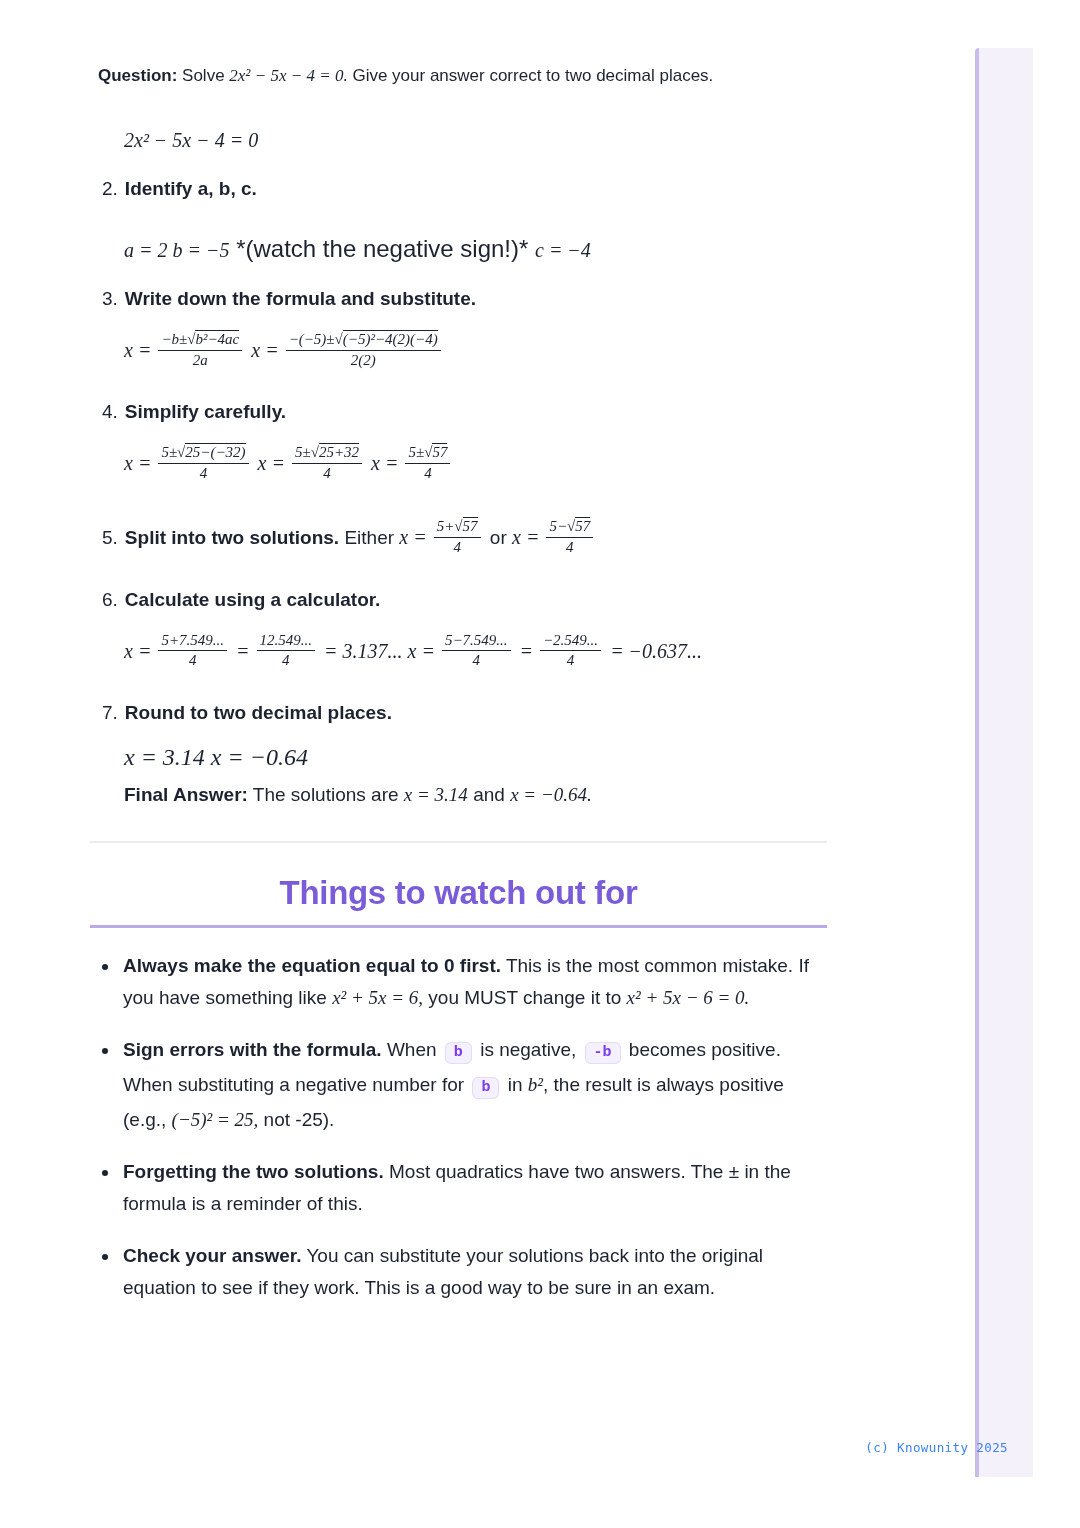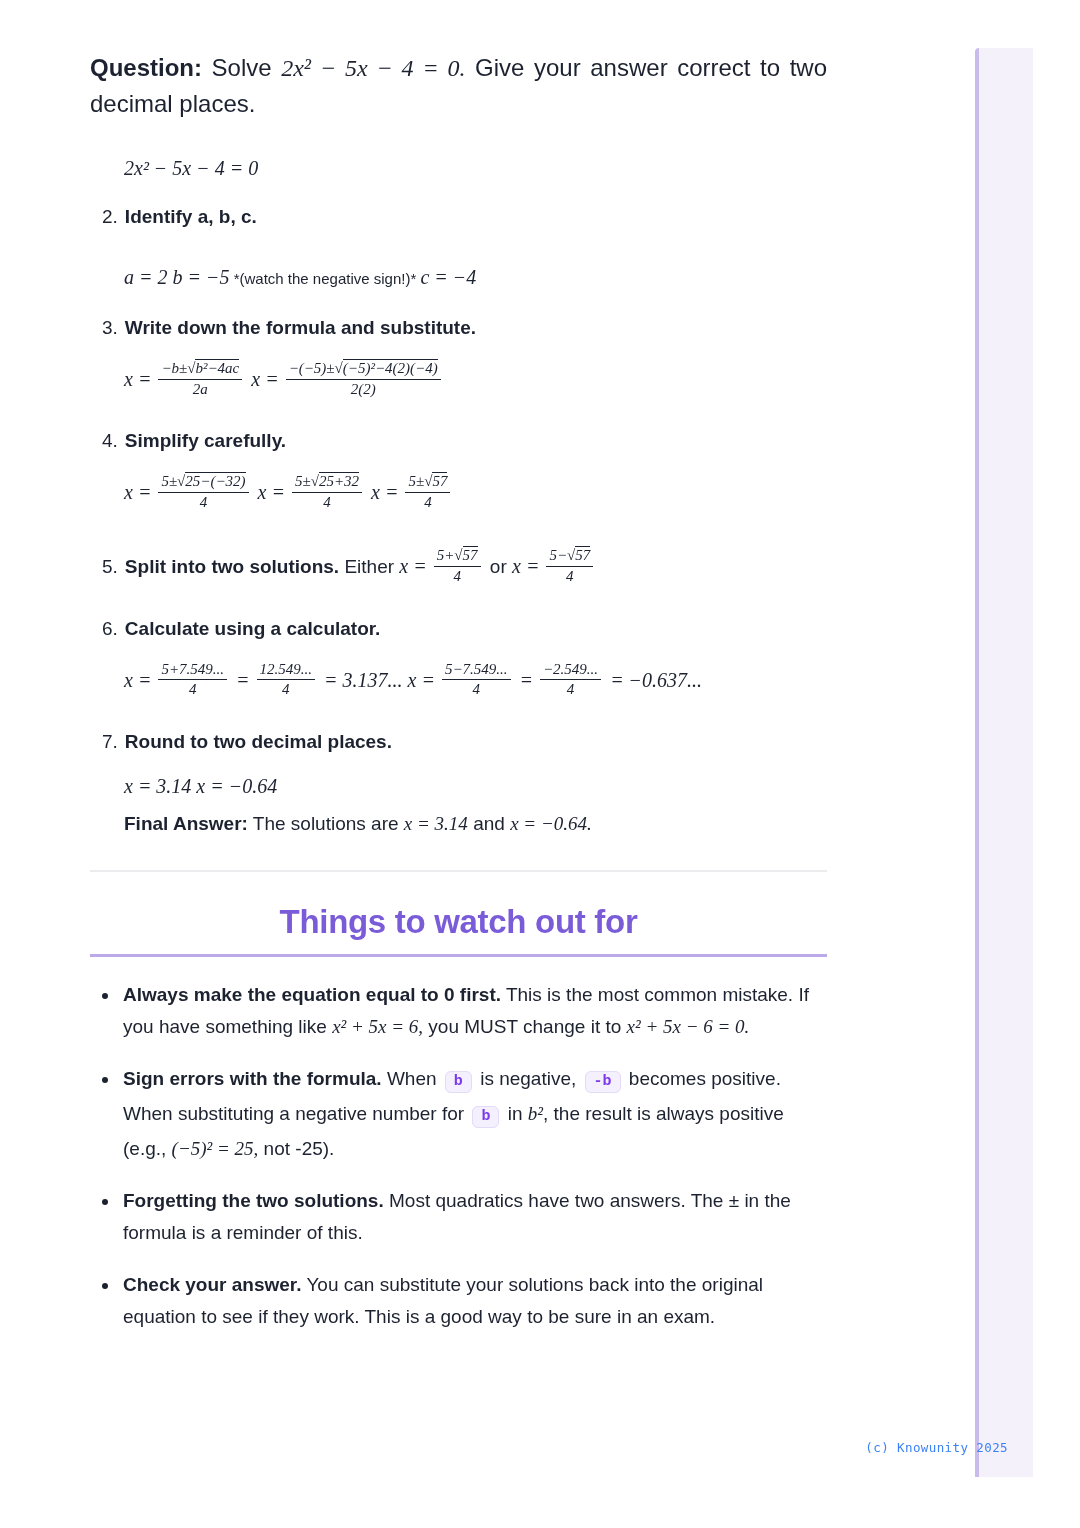--- a/index.html
+++ b/index.html
@@ -8,41 +8,41 @@
     background:#ffffff; color:#1c2230;
     font-family:"Liberation Sans", sans-serif;
   }
   .side-strip {
     position:absolute; left:975px; top:48px; width:54px; height:1429px;
     background:#f5f1fb; border-left:4px solid #c9bcec;
     border-top-left-radius:4px;
   }
   .content { position:absolute; left:90px; top:50px; width:737px; }
 
-  .q { font-size:24px; line-height:35px; text-align:justify; margin:0; }
+  .q { font-size:17px; line-height:35px; text-align:justify; margin:8px; }
   .q b { font-weight:bold; }
   .hint { font-size:19px; line-height:36px; text-align:justify; font-style:italic; margin:22px 0 0; color:#252c3b; }
 
   .math { font-family:"Liberation Serif", serif; font-style:italic; }
   .mtext { font-family:"Liberation Sans", sans-serif; font-style:normal; }
 
   .steps { margin-top:16px; }
   .step-line { margin:22px 0 0; font-size:19px; line-height:27px; padding-left:12px; }
   .step-line .snum { font-weight:normal; margin-right:7px; }
   .step-line .stitle { font-weight:bold; }
   .smath { margin:34px 0 0 34px; font-size:20px; line-height:26px; }
   .smath-f { margin:12px 0 0 34px; font-size:20px; line-height:52px; }
 
   .frac { display:inline-block; vertical-align:middle; text-align:center; line-height:1.12; font-size:15px; margin:0 4px 6px 2px; }
   .frac .fnum { display:block; padding:0 3px 1px; white-space:nowrap; }
   .frac .fden { display:block; border-top:1.4px solid #1c2230; padding:1px 3px 0; }
   .rsign { font-style:normal; }
   .rcand { display:inline-block; border-top:1.4px solid #1c2230; line-height:1.15;text-align:right; }
 
-  .final-line { margin:18px 0 0 34px; font-size:20px; line-height:26px; }
+  .final-line { margin:18px 0 0 34px; font-size:24px; line-height:26px; }
   .final-answer { margin:8px 0 0 34px; font-size:19px; line-height:33px; }
   .final-answer b { font-weight:bold; }
 
   .divider { border:none; border-top:2px solid #ececef; margin:30px 0 0; }
 
   .section-heading {
     margin:30px 0 0; font-size:33px; line-height:40px; font-weight:bold;
     color:#7a5bd8; letter-spacing:-0.3px;text-align:center;
   }
   .heading-underline { border:none; border-top:3px solid #bca9ea; margin:12px 0 0; }
@@ -72,21 +72,21 @@
 <div class="content">
 
   <p class="q"><b>Question:</b><span> Solve </span><span class="math">2x² − 5x − 4 = 0.</span><span> Give your answer correct to two decimal places.</span></p>
 
 
   <div class="steps">
 
     <p class="smath math">2x² − 5x − 4 = 0</p>
 
     <p class="step-line"><span class="snum">2.</span><span class="stitle">Identify a, b, c.</span></p>
-    <p class="smath"><span class="math">a = 2 b = −5</span><span class="mtext" style="font-size:15px;"> *(watch the negative sign!)* </span><span class="math">c = −4</span></p>
+    <p class="smath"><span class="math">a = 2 b = −5</span><span class="mtext" style="font-size:24px;"> *(watch the negative sign!)* </span><span class="math">c = −4</span></p>
 
     <p class="step-line"><span class="snum">3.</span><span class="stitle">Write down the formula and substitute.</span></p>
     <p class="smath-f math"><span>x = </span><span class="frac"><span class="fnum"><span>−b±</span><span class="rsign">√</span><span class="rcand">b²−4ac</span></span><span class="fden">2a</span></span><span> x = </span><span class="frac"><span class="fnum"><span>−(−5)±</span><span class="rsign">√</span><span class="rcand">(−5)²−4(2)(−4)</span></span><span class="fden">2(2)</span></span></p>
 
     <p class="step-line"><span class="snum">4.</span><span class="stitle">Simplify carefully.</span></p>
     <p class="smath-f math"><span>x = </span><span class="frac"><span class="fnum"><span>5±</span><span class="rsign">√</span><span class="rcand">25−(−32)</span></span><span class="fden">4</span></span><span> x = </span><span class="frac"><span class="fnum"><span>5±</span><span class="rsign">√</span><span class="rcand">25+32</span></span><span class="fden">4</span></span><span> x = </span><span class="frac"><span class="fnum"><span>5±</span><span class="rsign">√</span><span class="rcand">57</span></span><span class="fden">4</span></span></p>
 
     <p class="step-line" style="line-height:52px;"><span class="snum">5.</span><span class="stitle">Split into two solutions.</span><span> Either </span><span class="math" style="font-size:20px;"><span>x = </span><span class="frac"><span class="fnum"><span>5+</span><span class="rsign">√</span><span class="rcand">57</span></span><span class="fden">4</span></span></span><span> or </span><span class="math" style="font-size:20px;"><span>x = </span><span class="frac"><span class="fnum"><span>5−</span><span class="rsign">√</span><span class="rcand">57</span></span><span class="fden">4</span></span></span></p>
 
     <p class="step-line"><span class="snum">6.</span><span class="stitle">Calculate using a calculator.</span></p>

